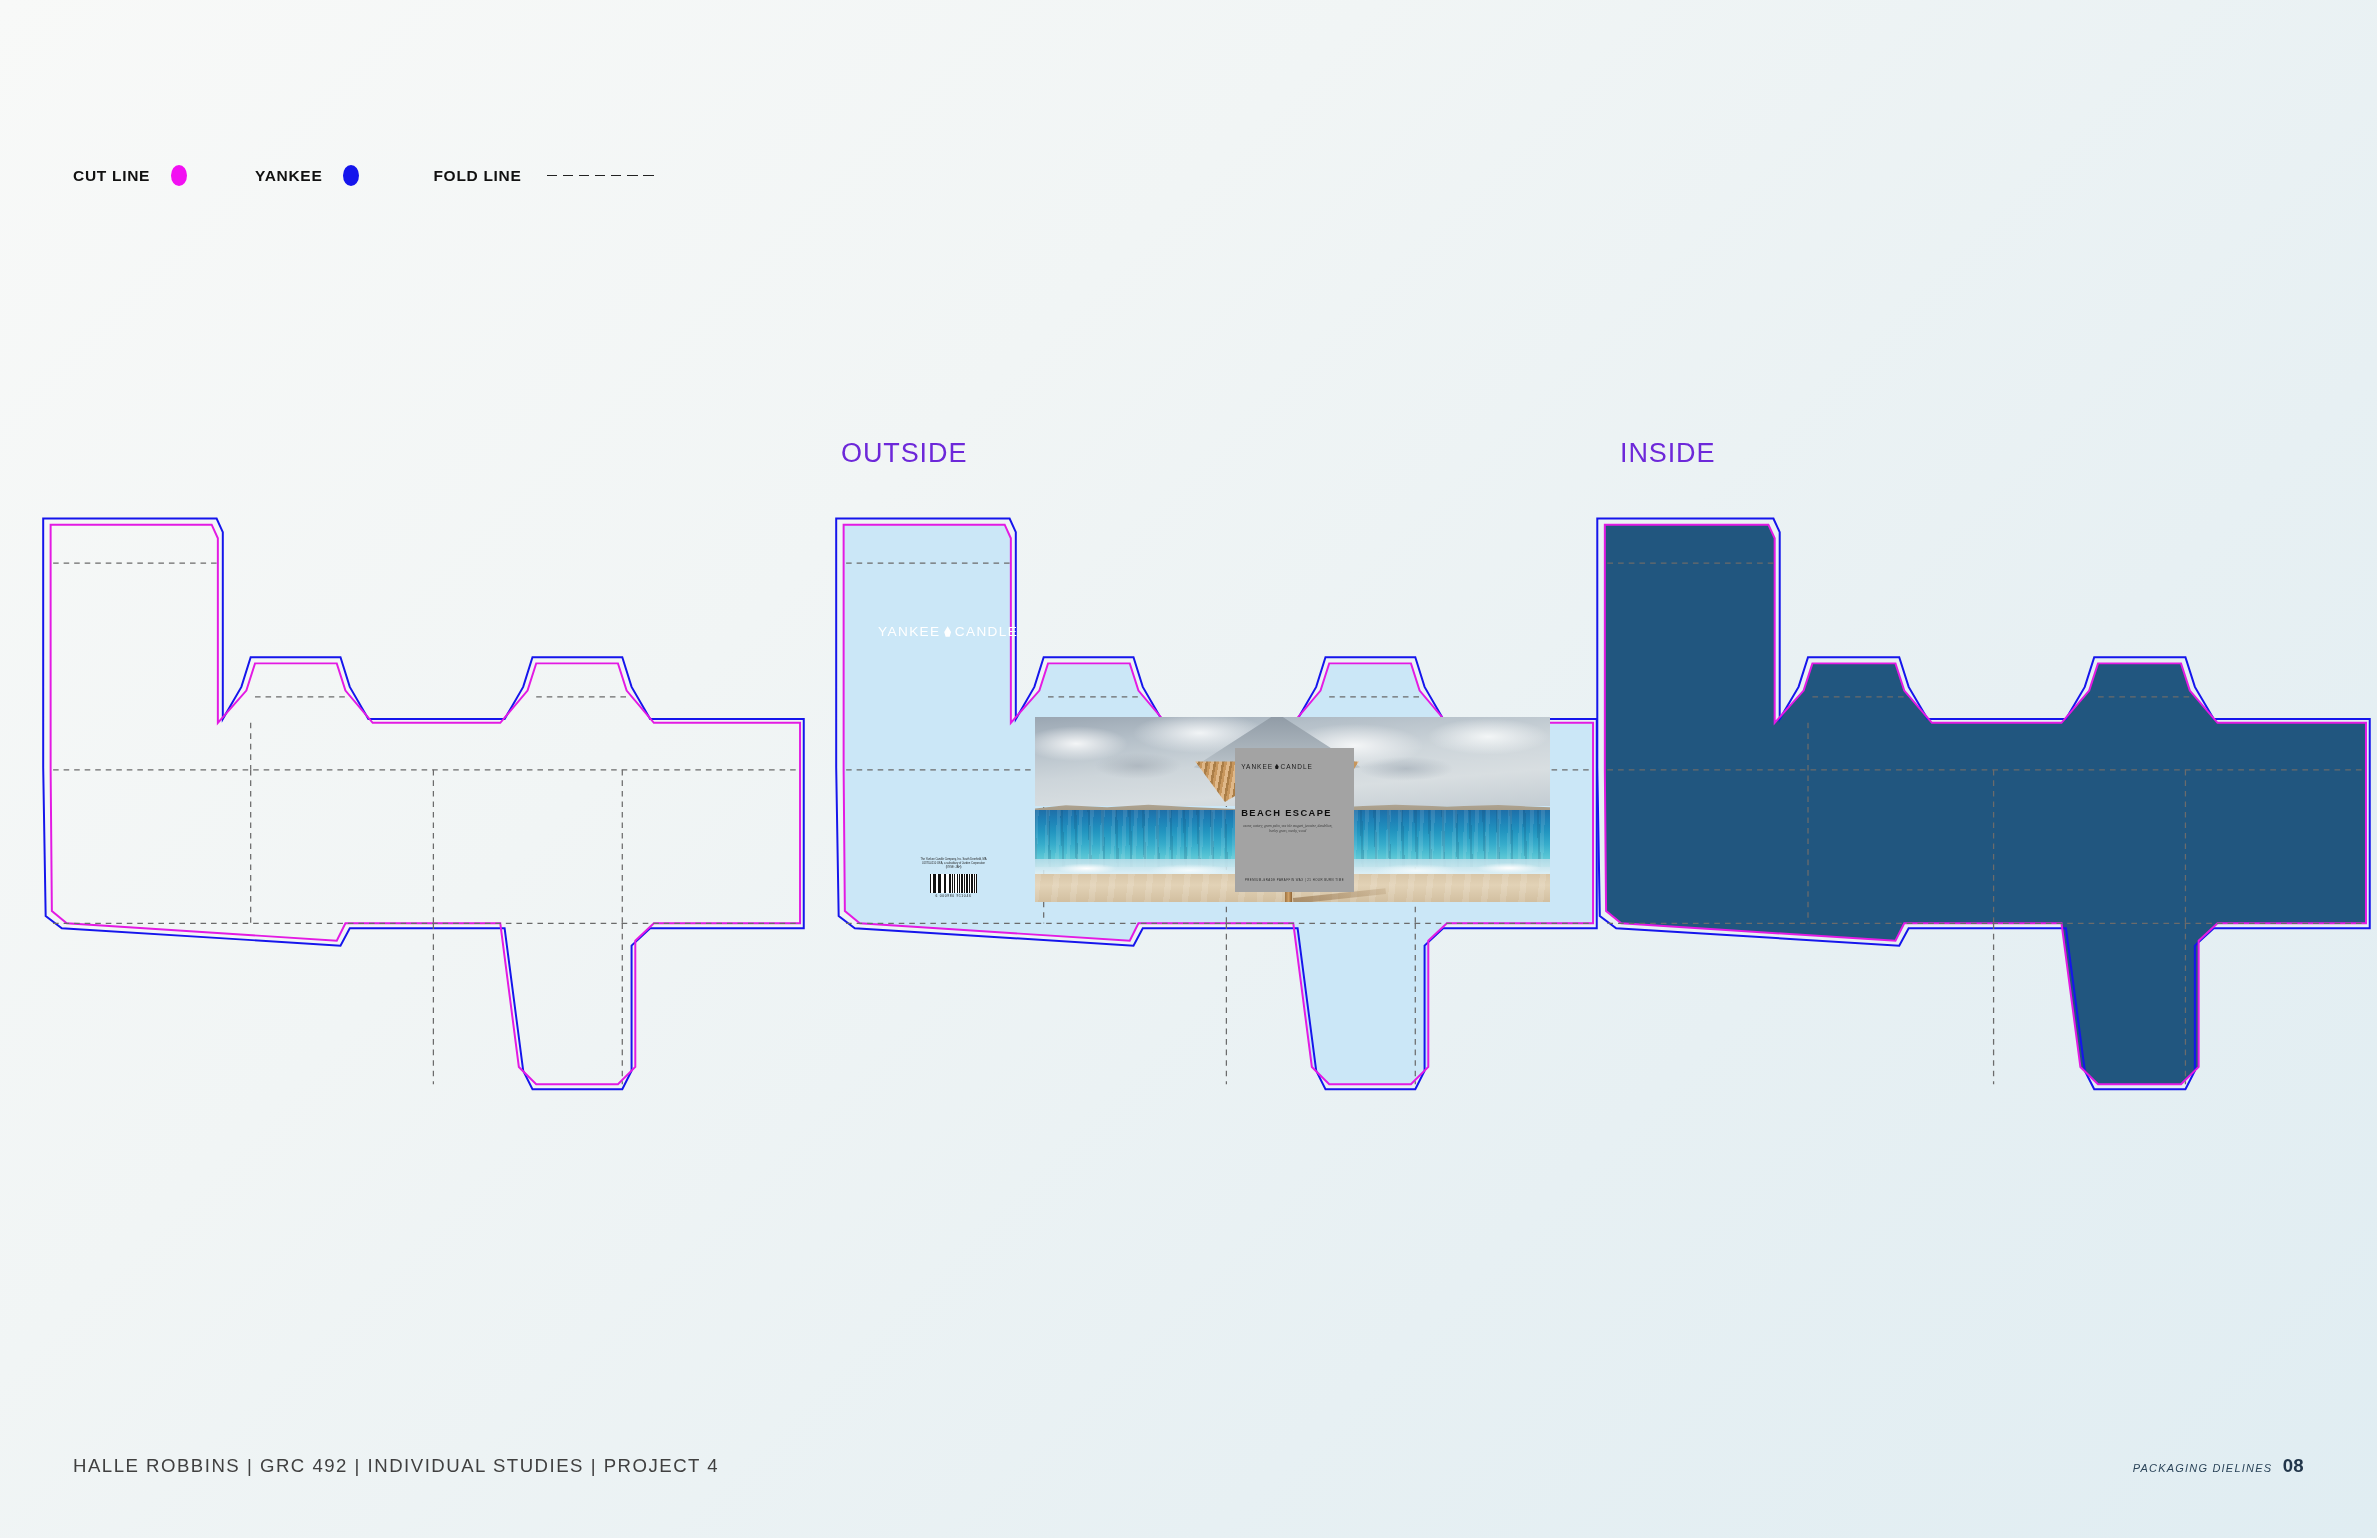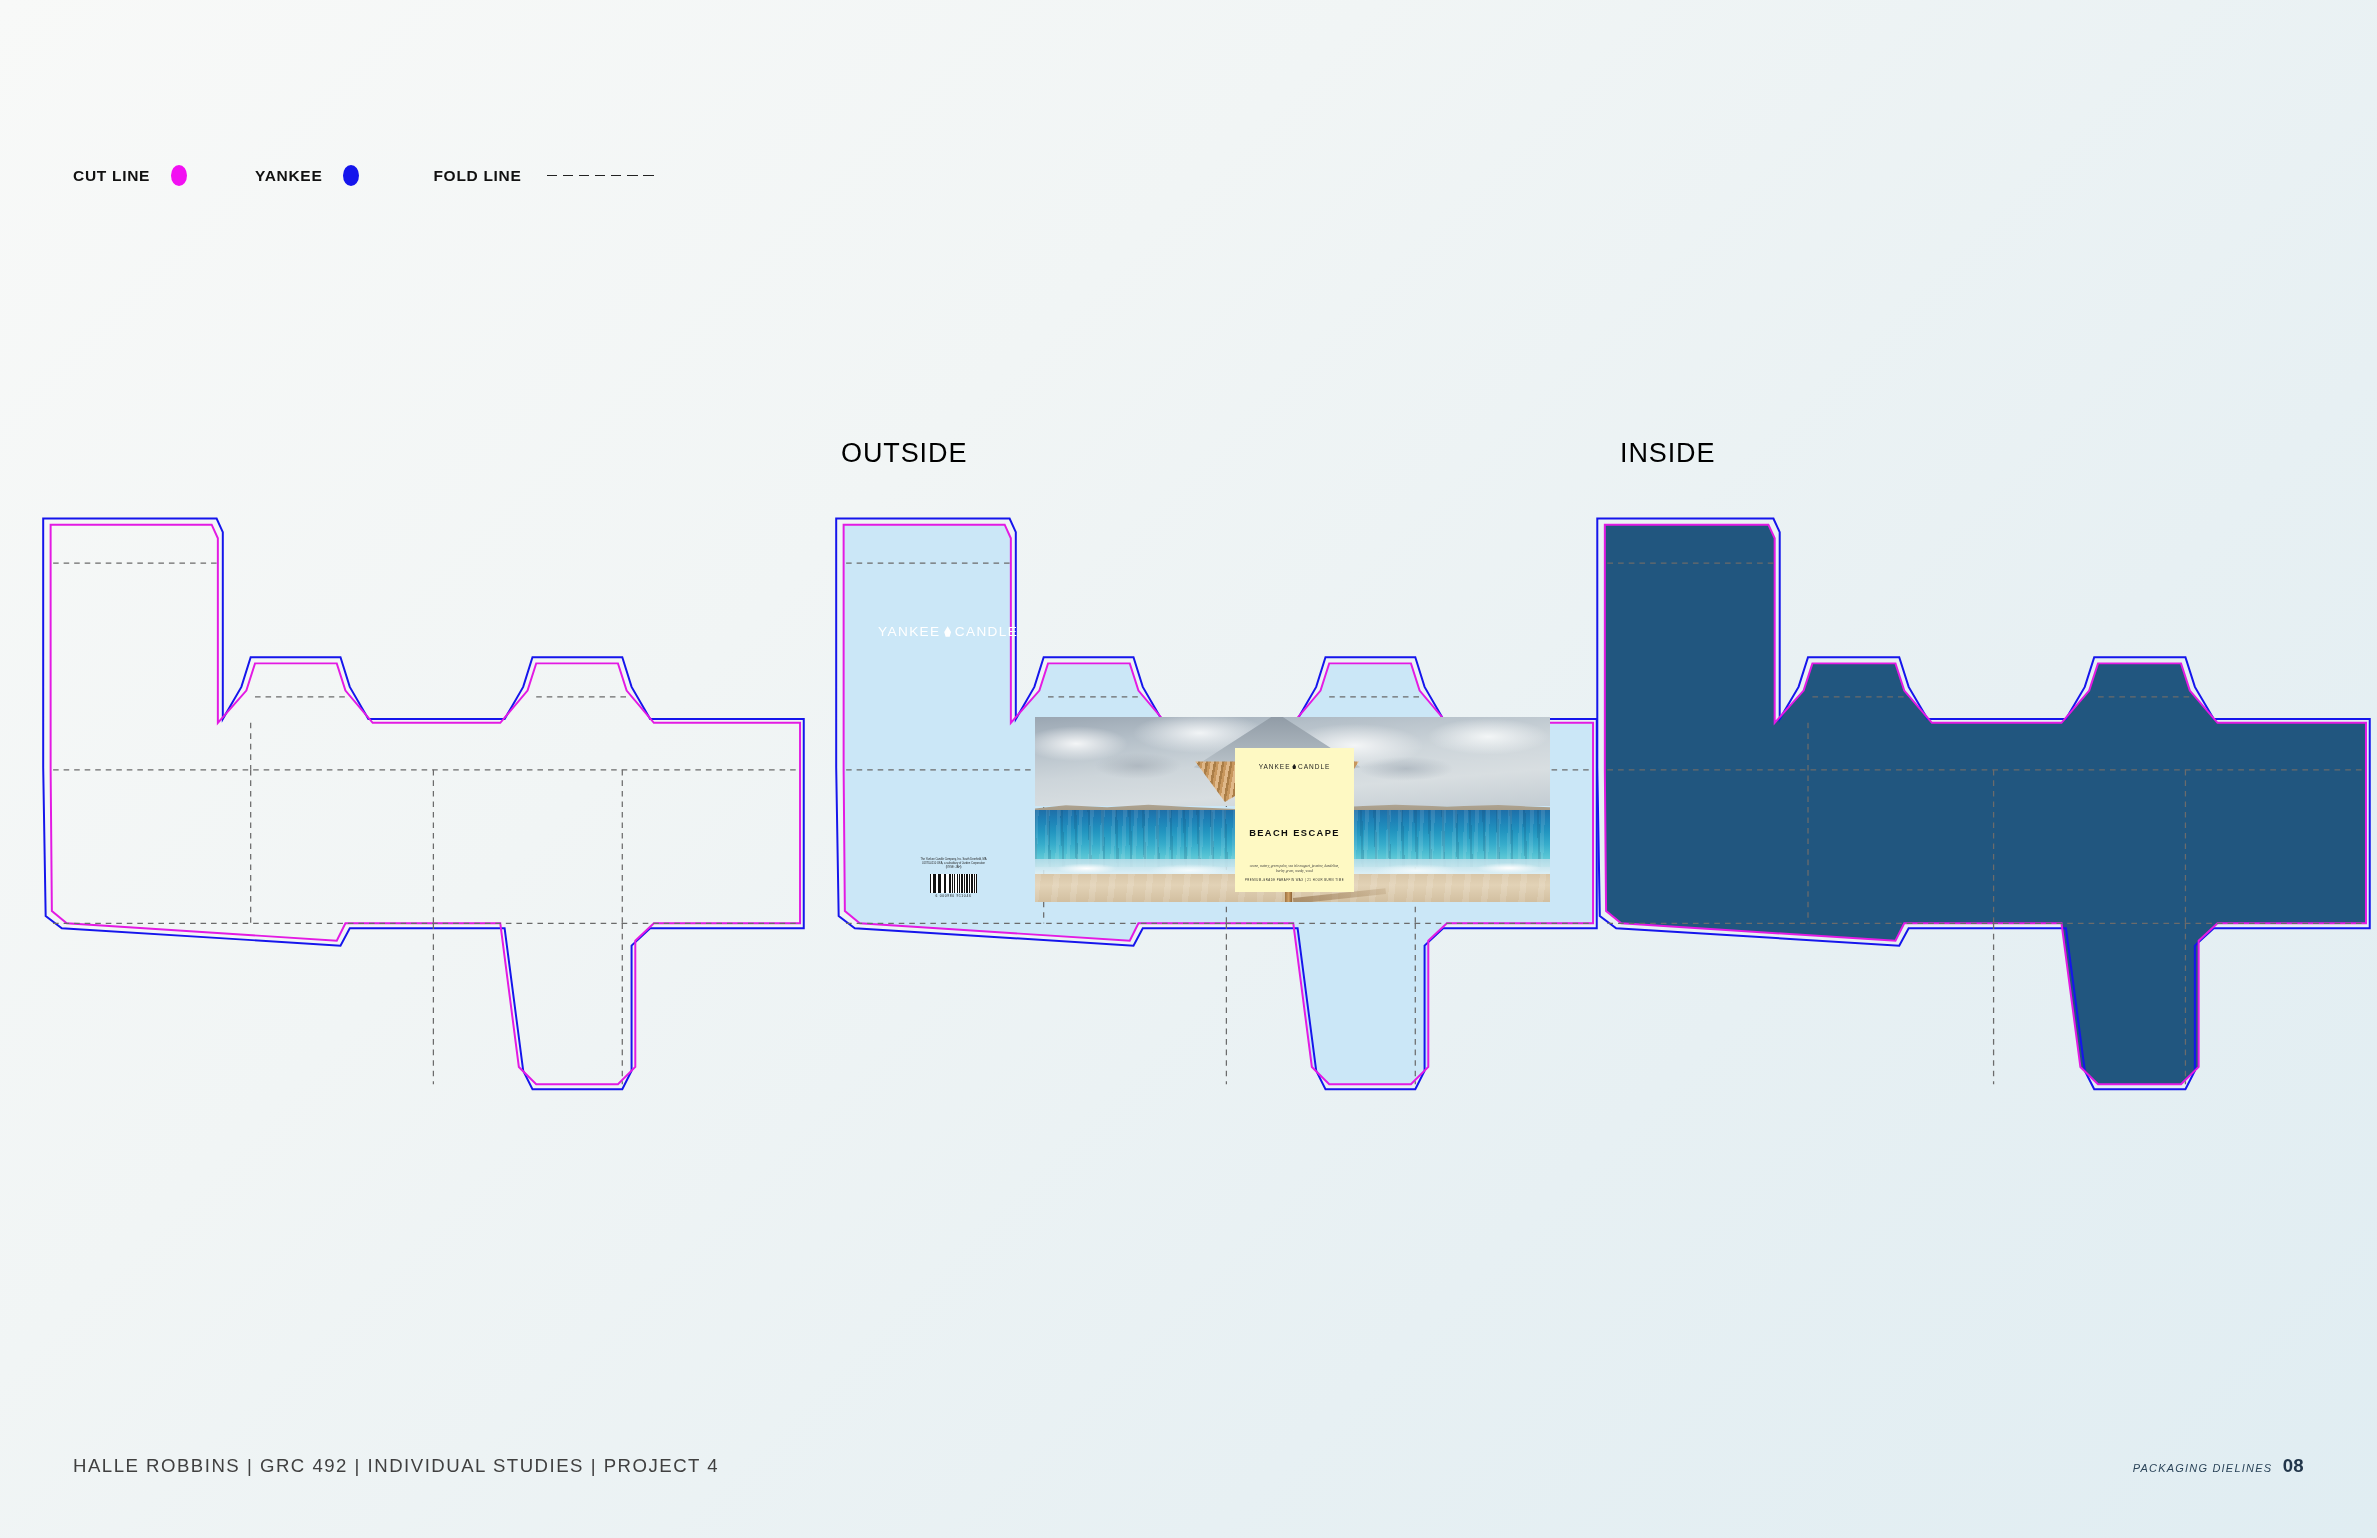--- a/index.html
+++ b/index.html
@@ -22,21 +22,21 @@
   .legend-dot { width:16px; height:21px; border-radius:50%; margin-left:21px; }
   .dot-cut  { background:#f210f2; }
   .dot-bleed{ background:#1515ec; }
   .gap-a { width:68px; } .gap-b { width:74px; }
   .legend-dash { margin-left:25px; display:flex; align-items:center; }
   .legend-dash span { display:block; width:10.5px; height:1.9px; background:#222; margin-right:5.6px; }
 
   
   .section-heading {
     position:absolute;
-    font-size:27px; font-weight:400; letter-spacing:0.9px; color:#000000;
+    font-size:27px; font-weight:400; letter-spacing:0.9px; color:#6d28d9;
     font-family:"Liberation Sans", sans-serif;
   }
   #heading-outside { left:841px; top:438px; }
   #heading-inside  { left:1602px; top:438px;margin-left:18px; }
 
   
   .stage { position:absolute; }
   #stage-blank   { left:37px;   top:495px;  width:768px; height:619px; }
   #stage-outside { left:830px; top:495px;  width:768px; height:619px; }
   #stage-inside  { left:1591px; top:495px;  width:780px; height:619px; }
@@ -112,24 +112,23 @@
   }
   .art-shadow {
     position:absolute; left:50%; bottom:2%; width:93px; height:5.6px;
     background:linear-gradient(90deg,rgba(150,118,80,.7),rgba(170,140,100,.25));
     transform:rotate(-6deg);
   }
 
   
   #product-label {
     position:absolute; left:1235px; top:748px; width:119px; height:144px;
-    background:#fef9c3; z-index:6;
-    display:flex; flex-direction:column; align-items:center;
+    background:#a3a3a3; z-index:6;
+    display:flex; flex-direction:column; 
     padding:15px 6.2px 7.4px;
-    gap:20px;
   }
   .lbl-brand {
     font-size:6.5px; letter-spacing:1px; color:#1b1b1b; font-weight:400;
     display:flex; align-items:center; gap:1.9px; white-space:nowrap;
   }
   .lbl-flame { width:3.7px; height:5.6px; background:#1b1b1b;
     clip-path:polygon(50% 0,100% 55%,80% 100%,20% 100%,0 55%); }
   .lbl-name {
     margin-top:38px; font-size:9.3px; letter-spacing:1.4px; font-weight:700; color:#0d0d0d;
     white-space:nowrap;

